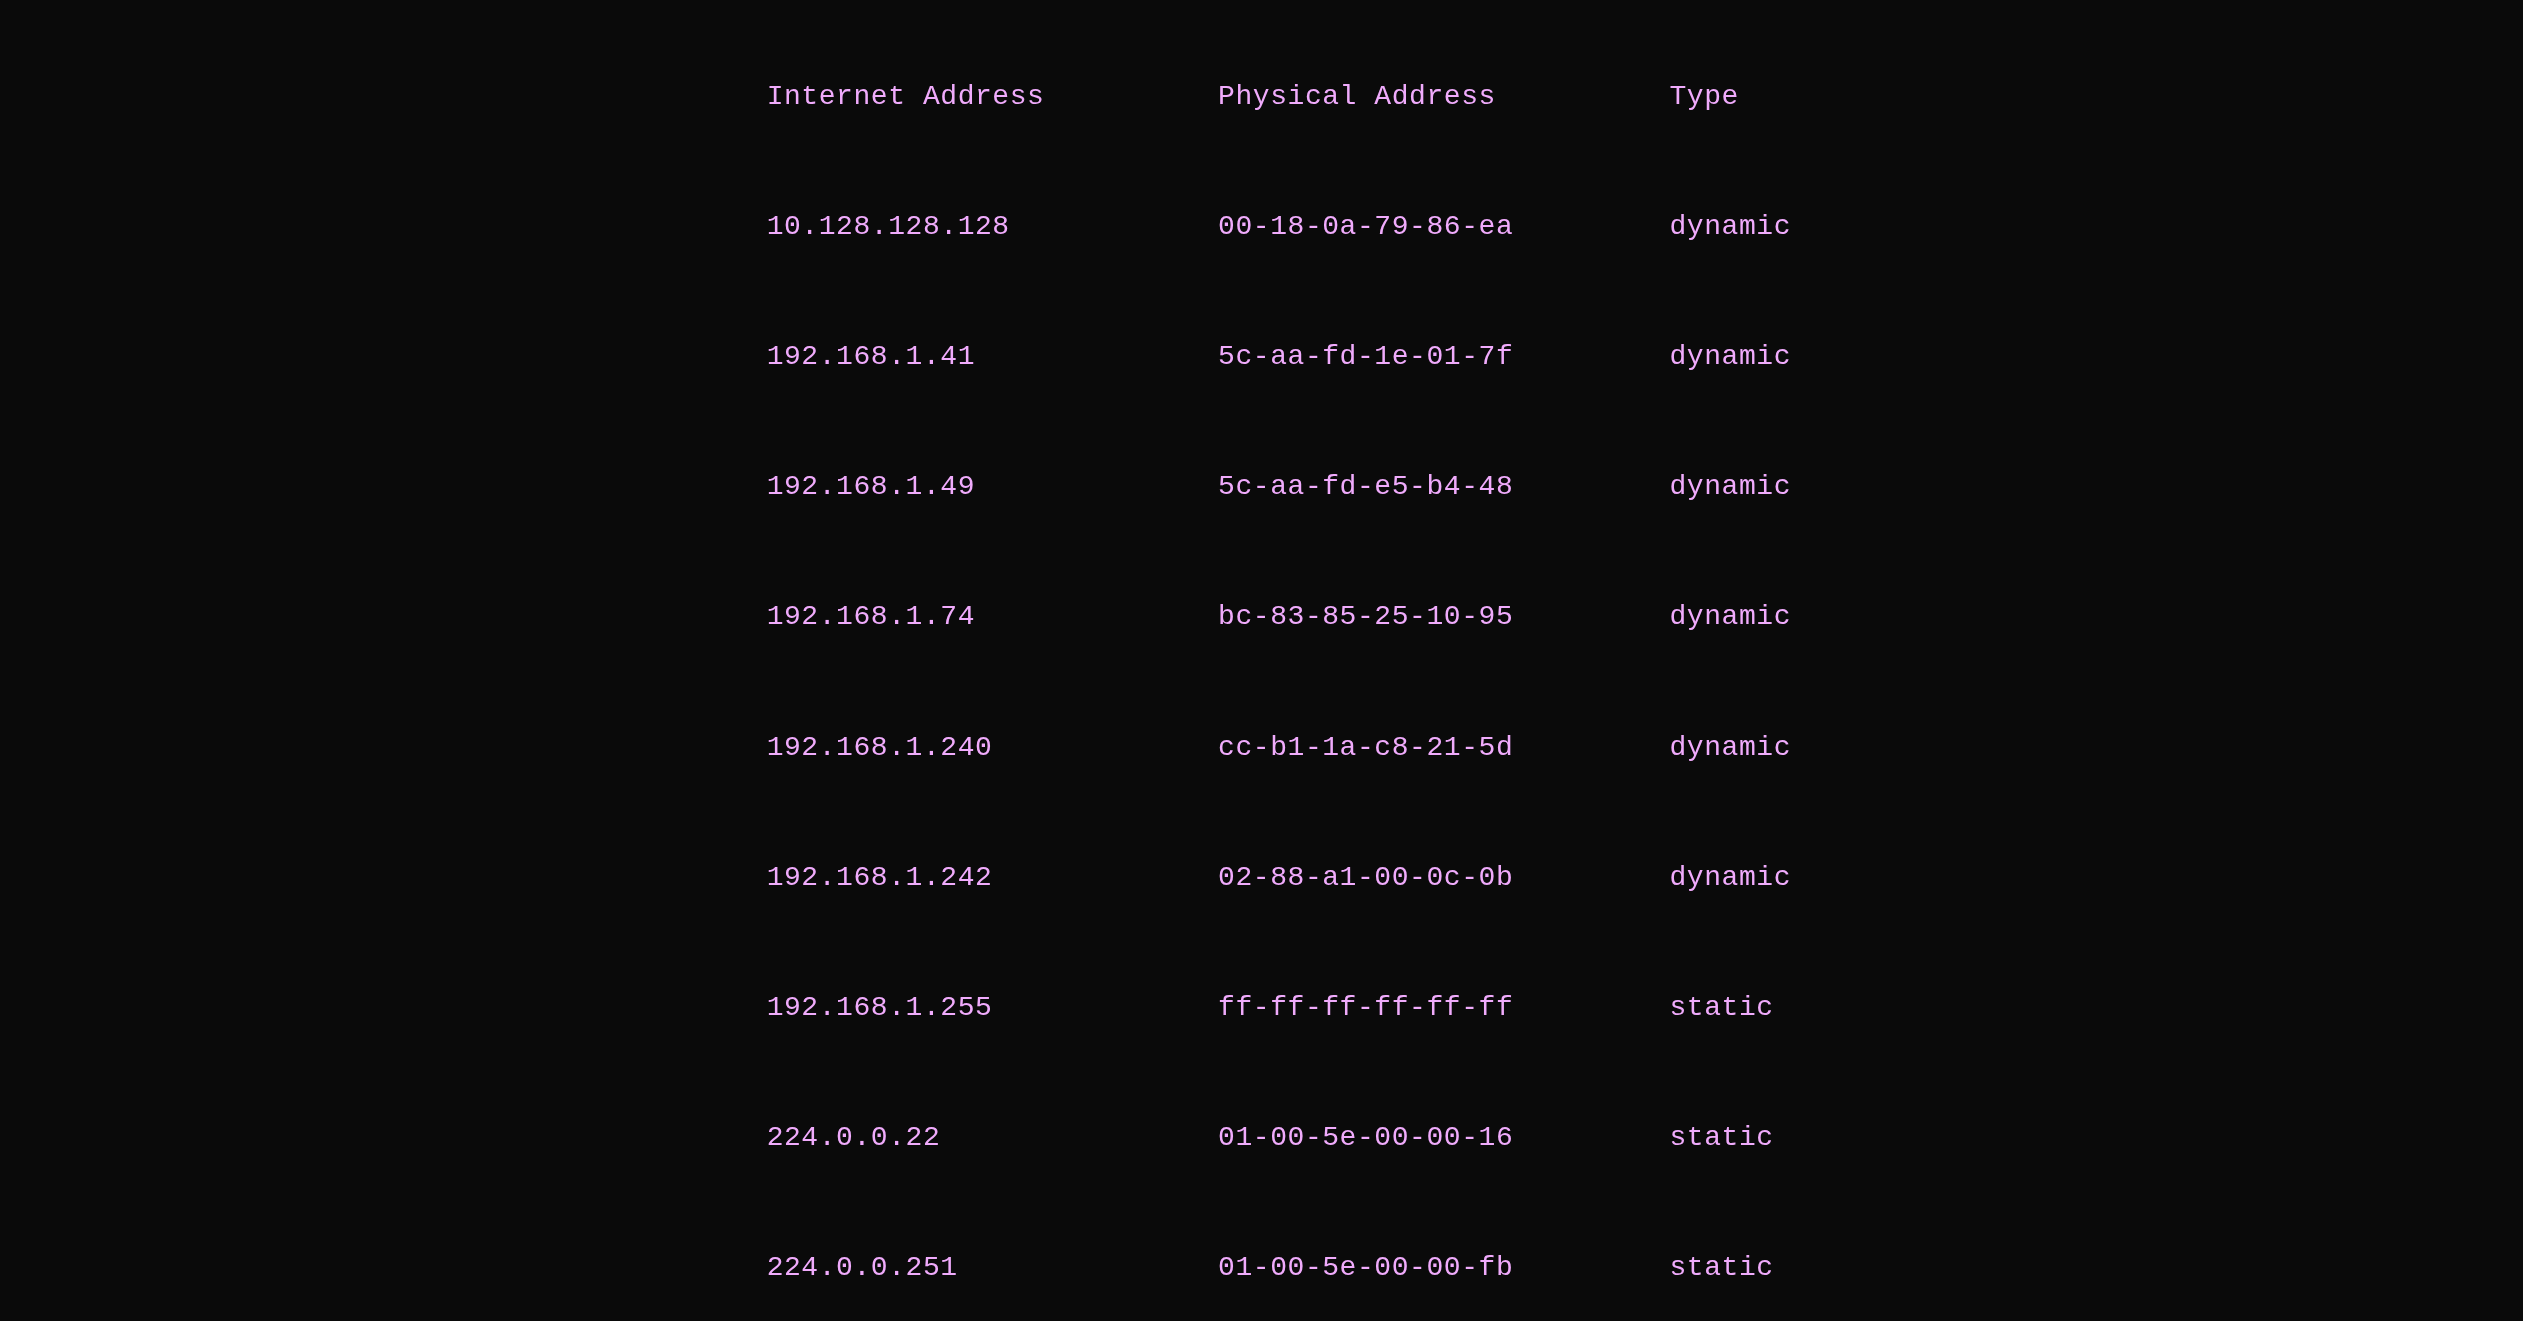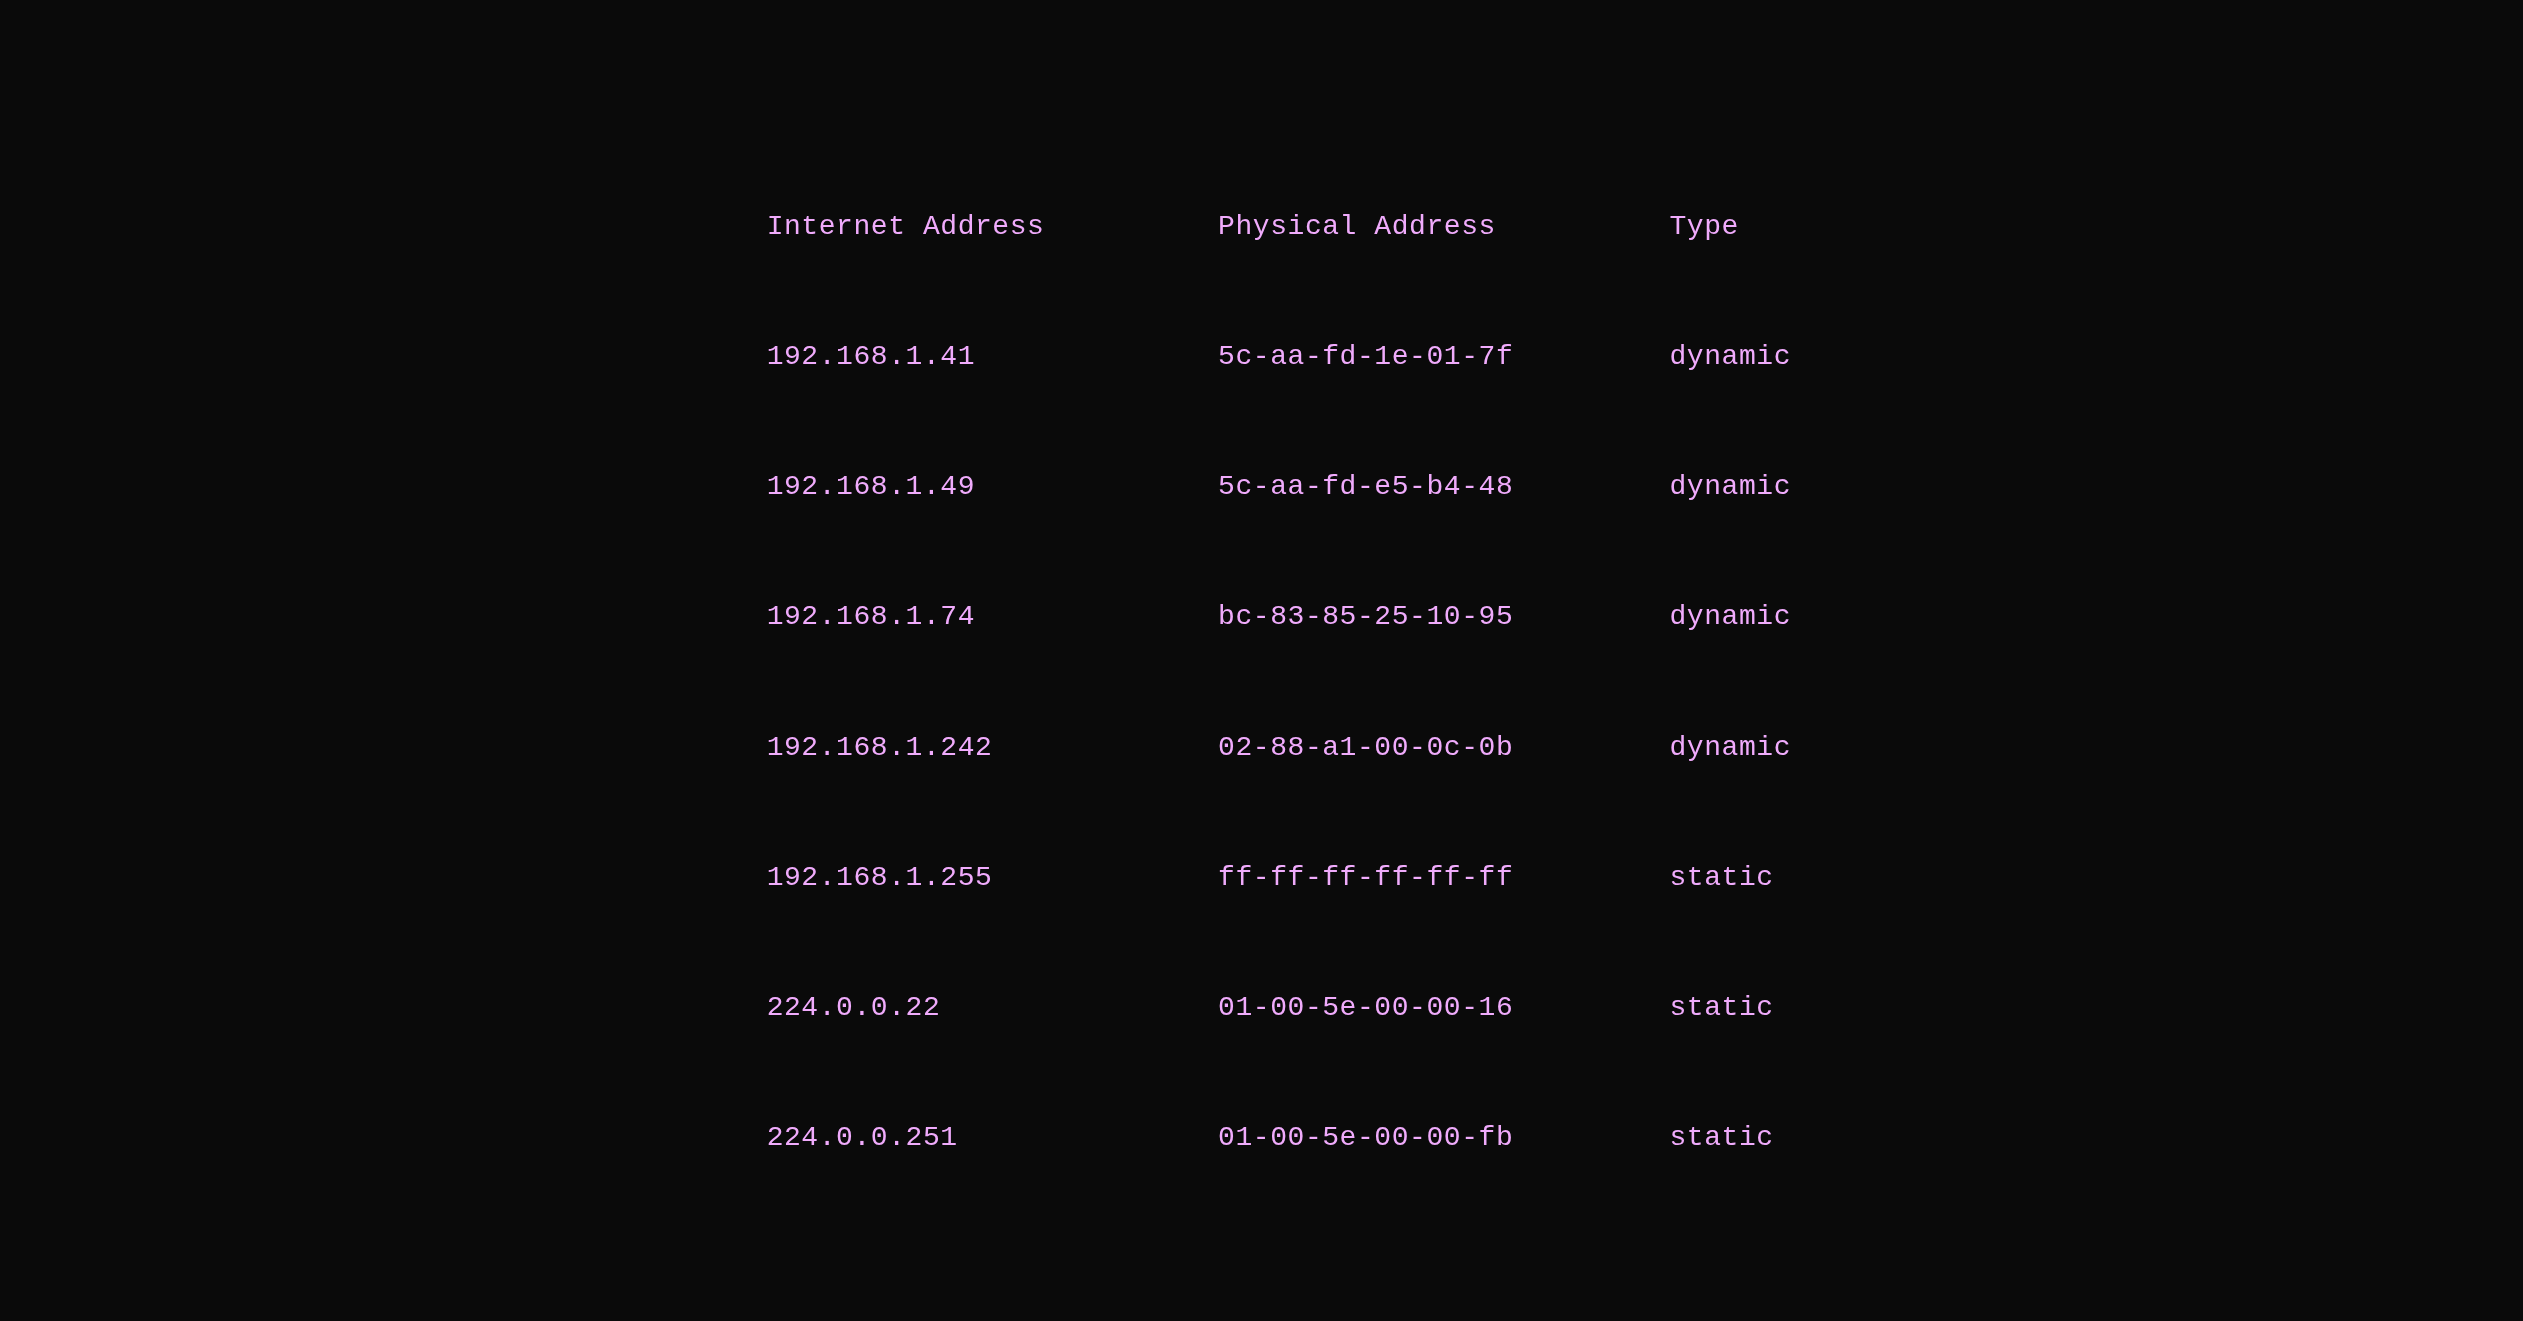--- a/index.html
+++ b/index.html
@@ -34,23 +34,25 @@
     }
   </style>
 </head>
 <body>
 
 <div class="terminal">
   
   
   
   <span class="terminal-line">  Internet Address          Physical Address          Type</span>
+  <span class="terminal-line">  10.128.128.128            00-18-0a-79-86-ea         dynamic</span>
   <span class="terminal-line">  192.168.1.41              5c-aa-fd-1e-01-7f         dynamic</span>
   <span class="terminal-line">  192.168.1.49              5c-aa-fd-e5-b4-48         dynamic</span>
   <span class="terminal-line">  192.168.1.74              bc-83-85-25-10-95         dynamic</span>
+  <span class="terminal-line">  192.168.1.240             cc-b1-1a-c8-21-5d         dynamic</span>
   <span class="terminal-line">  192.168.1.242             02-88-a1-00-0c-0b         dynamic</span>
   <span class="terminal-line">  192.168.1.255             ff-ff-ff-ff-ff-ff         static</span>
   <span class="terminal-line">  224.0.0.22                01-00-5e-00-00-16         static</span>
   <span class="terminal-line">  224.0.0.251               01-00-5e-00-00-fb         static</span>
   
   
   
 </div>
 
 </body></html>

